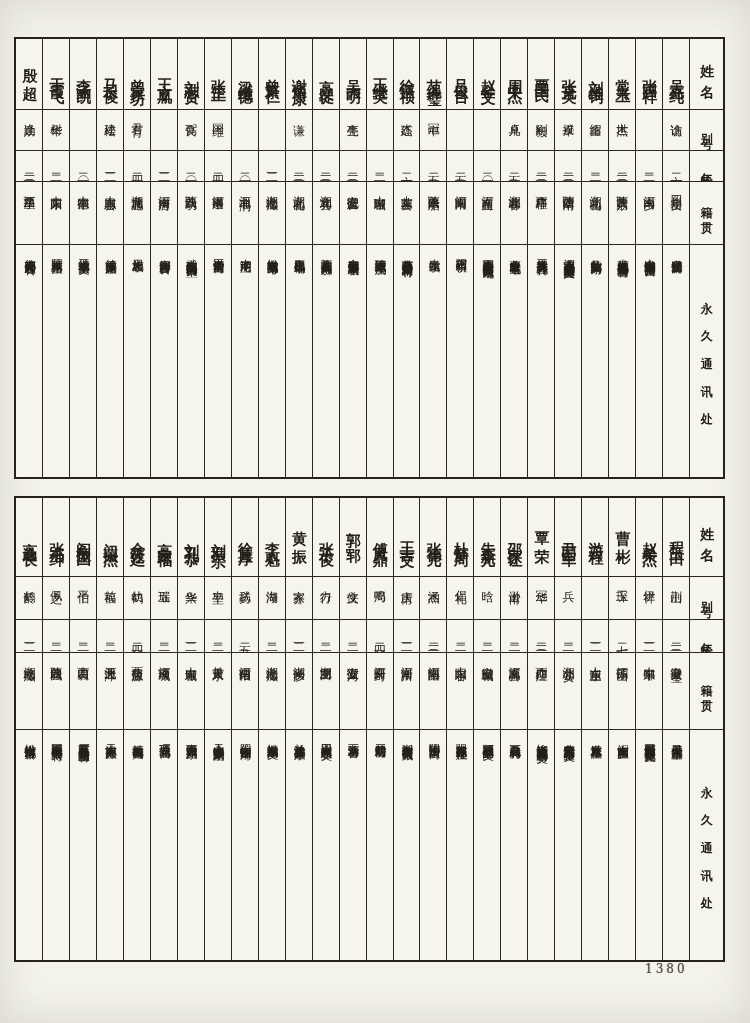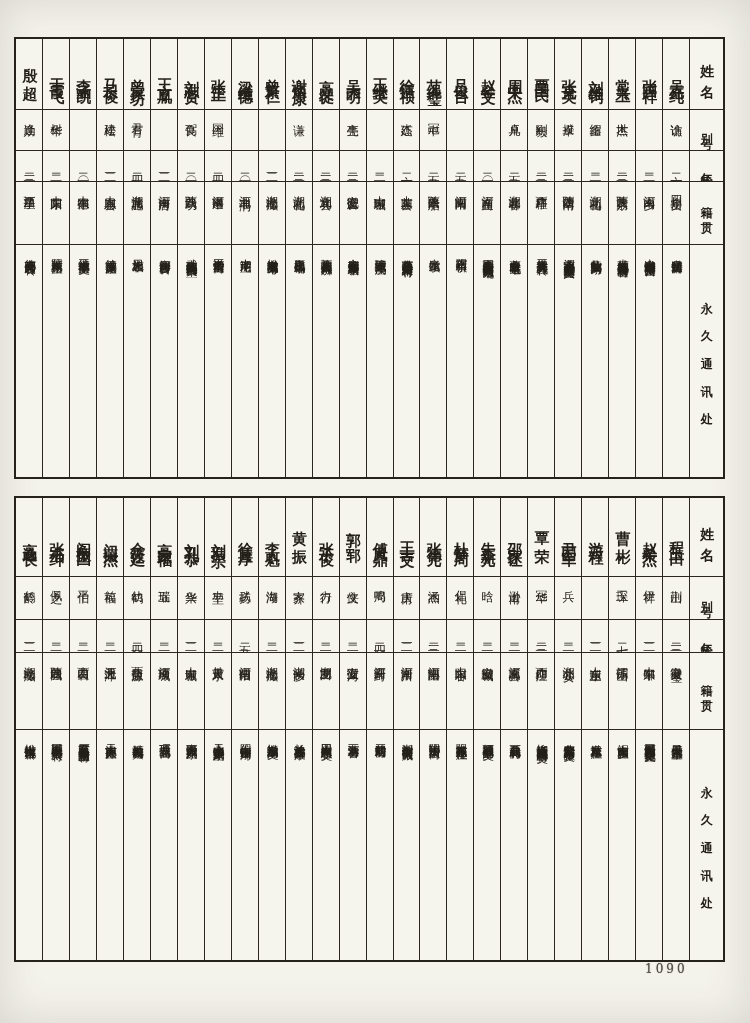--- a/index.html
+++ b/index.html
@@ -940,14 +940,14 @@
           <span class="vt">二一</span>
         </div>
         <div class="cell c-native">
           <span class="vt">湖北松滋</span>
         </div>
         <div class="cell c-addr">
           <span class="vt">松滋街河市李悦来转</span>
         </div>
       </div>
     </div>
-  <div class="pageno">1090</div>
+  <div class="pageno">1380</div>
 </div>
 
 </body></html>

